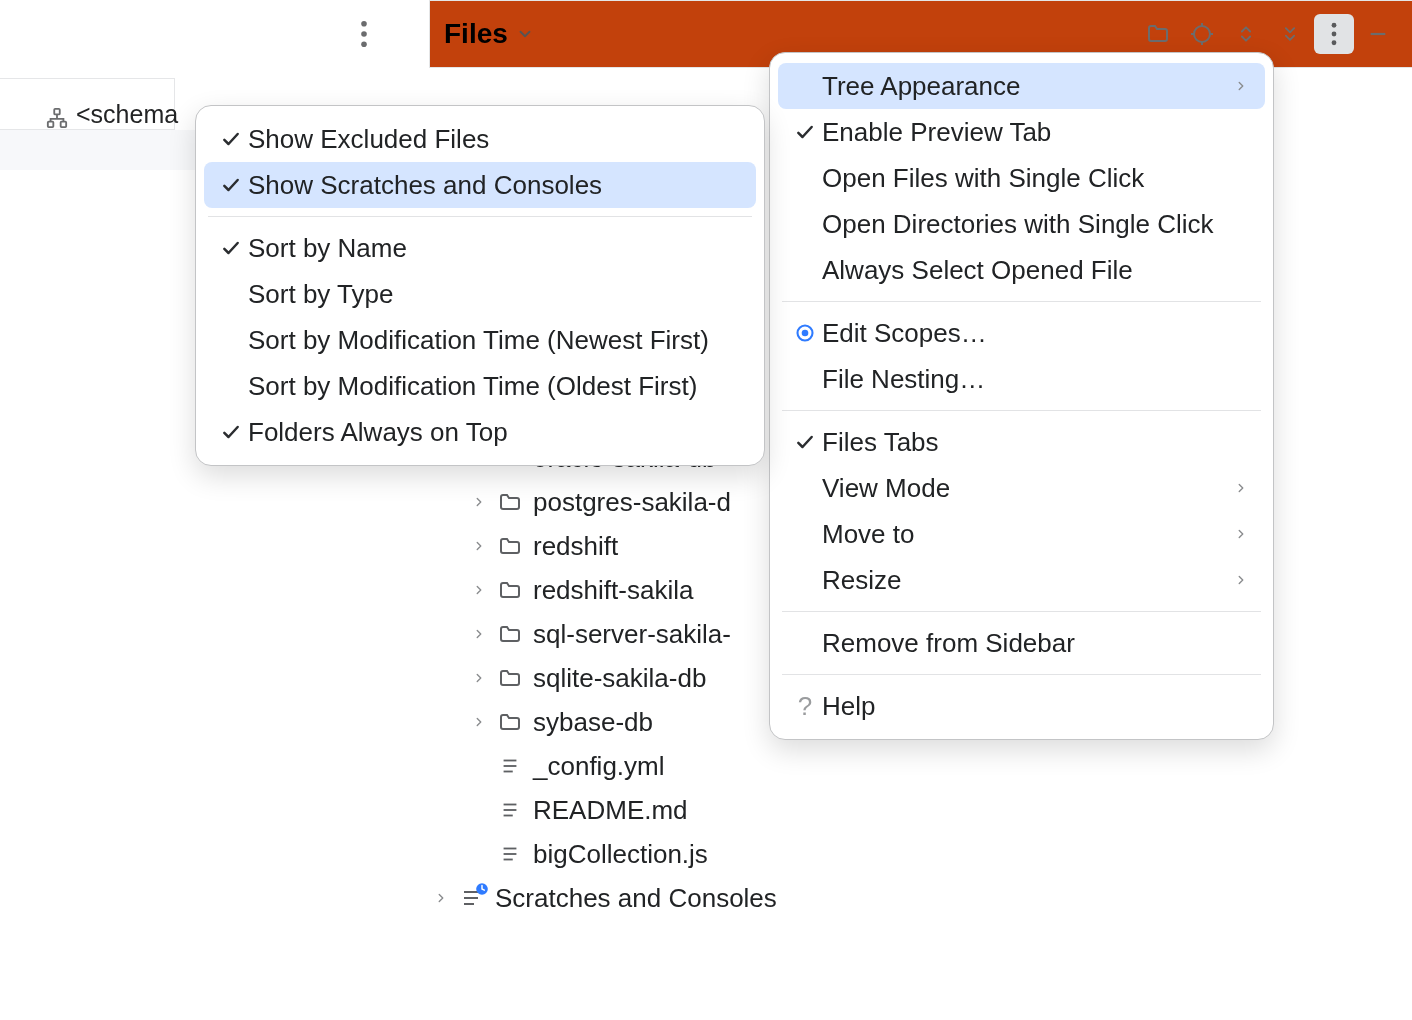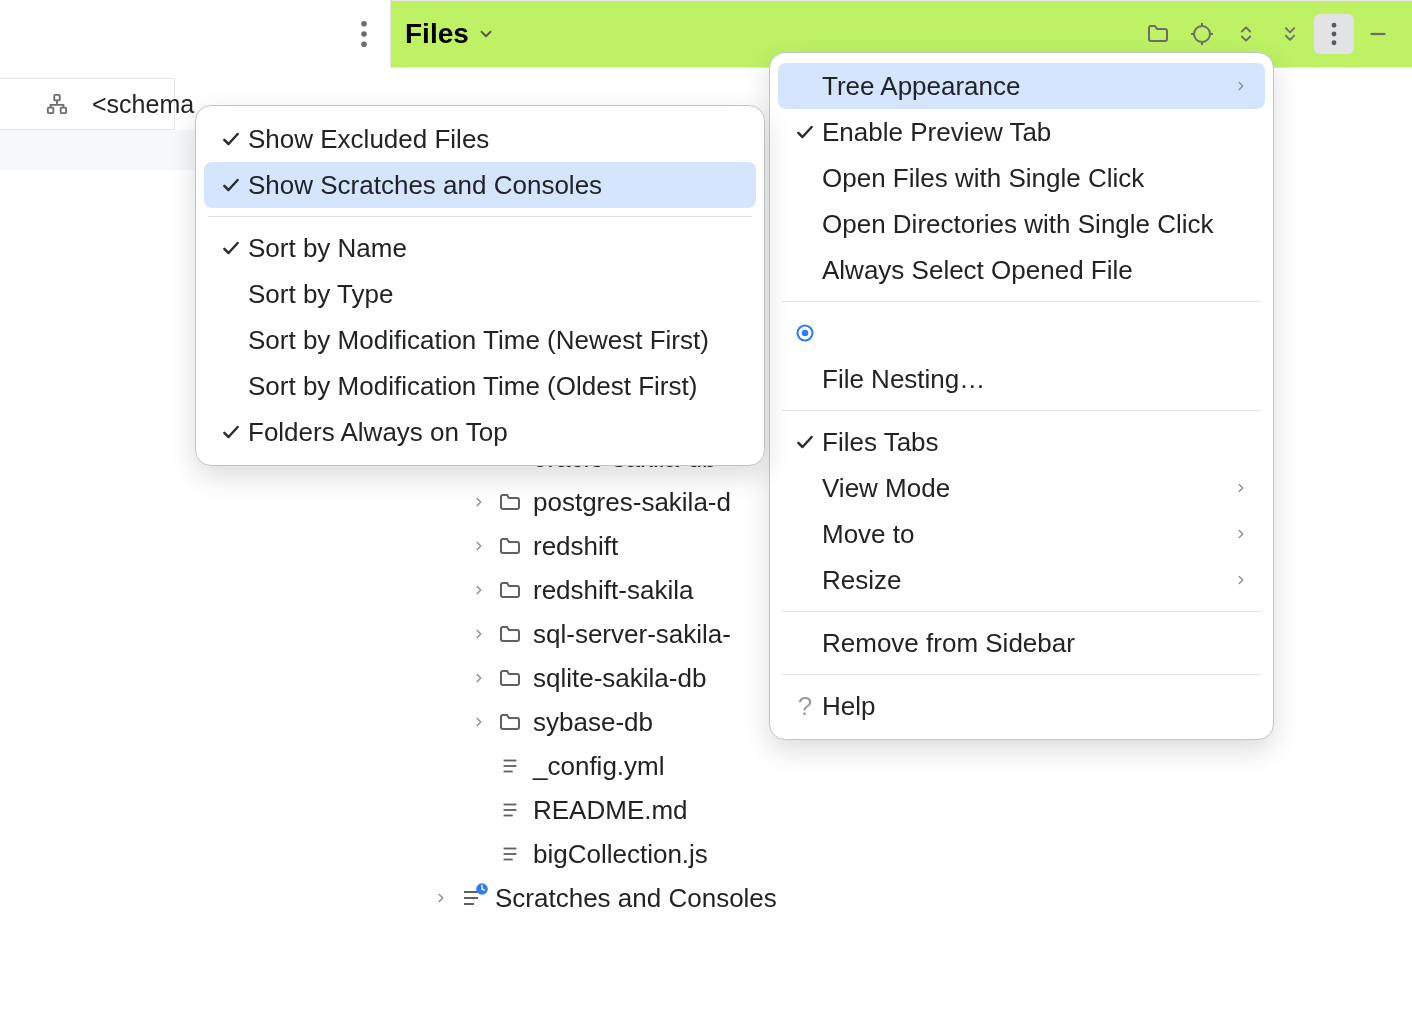--- a/index.html
+++ b/index.html
@@ -10,24 +10,24 @@
     font-size: 26px;
     color: #000;
     background: #fff;
     overflow: hidden;
   }
 
   
   .panel-header {
     position: absolute;
     top: 0;
-    left: 390px;
+    left: 429px;
     right: 0;
     height: 68px;
-    background: #bef264;
+    background: #c2410c;
     border-top: 1px solid #e4e5e6;
     border-left: 1px solid #e4e5e6;
     border-bottom: 1px solid #e4e5e6;
     display: flex;
     align-items: center;
     padding: 0 14px;
   }
   .panel-title {
     font-weight: 700;
     font-size: 28px;
@@ -60,22 +60,22 @@
   .schema-tab {
     position: absolute;
     top: 78px;
     left: 0;
     width: 175px;
     height: 52px;
     background: #fff;
     border: 1px solid #e5e6e8;
     border-left: none;
     display: flex;
-    align-items: center;
-    gap: 24px;
+    align-items: flex-end;
+    gap: 8px;
     padding-left: 46px;
     font-size: 25px;
     color: #232425;
   }
   .schema-bg-stripe {
     position: absolute;
     top: 130px;
     left: 0;
     width: 407px;
     height: 40px;
@@ -403,20 +403,21 @@
 
   <div class="menu-sep"></div>
 
   <div class="menu-item">
     <span class="slot">
         <svg width="20" height="20" viewBox="0 0 24 24">
           <circle cx="12" cy="12" r="9" fill="none" stroke="#2f7bff" stroke-width="2.5"></circle>
           <circle cx="12" cy="12" r="4" fill="#2f7bff"></circle>
         </svg>
       </span>
+    <span class="label">Edit Scopes…</span>
   </div>
   <div class="menu-item">
     <span class="slot"></span>
     <span class="label">File Nesting…</span>
   </div>
 
   <div class="menu-sep"></div>
 
   <div class="menu-item">
     <span class="slot">

